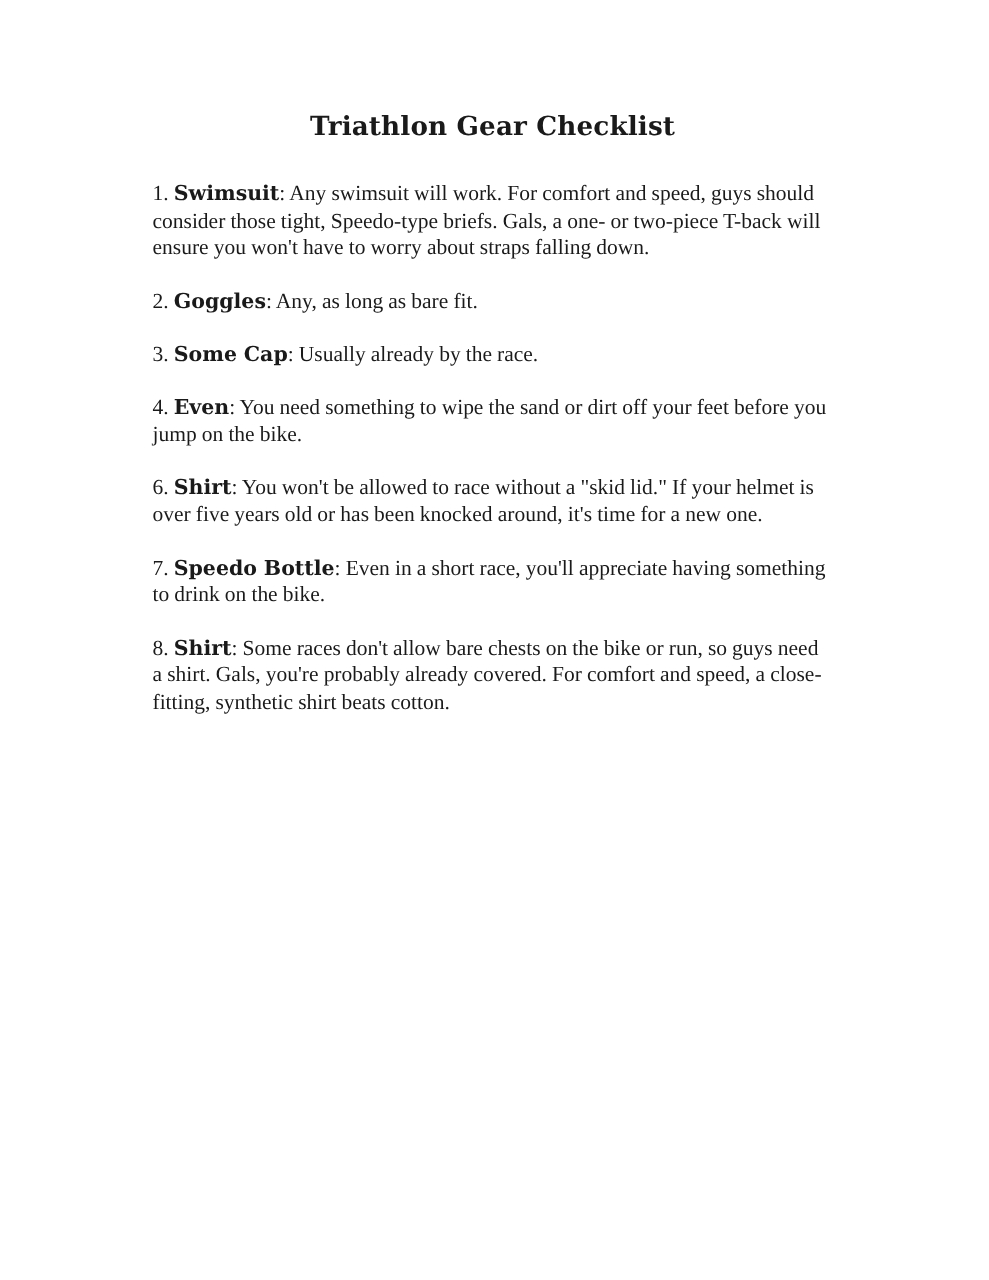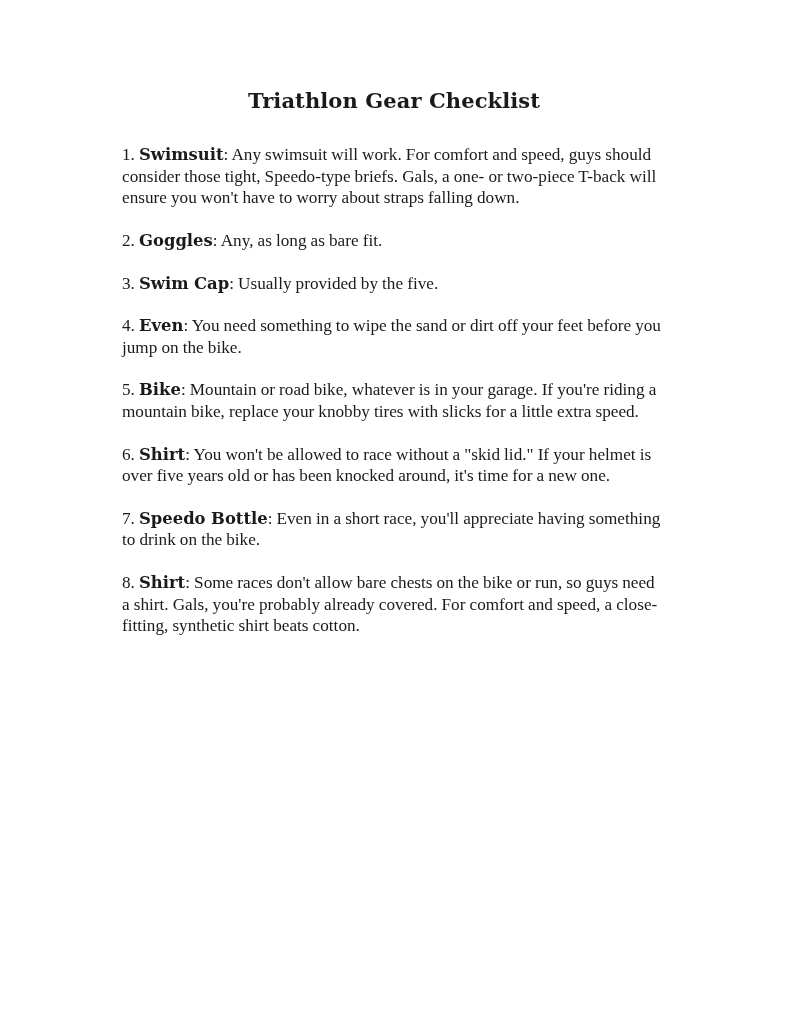--- a/index.html
+++ b/index.html
@@ -81,35 +81,30 @@
       </p>
 
       <p class="item">
         <span class="item-num">2.</span>
         <span class="item-name">Goggles</span><span class="item-sep">:</span>
         <span class="item-body">Any, as long as bare fit.</span>
       </p>
 
       <p class="item">
         <span class="item-num">3.</span>
-        <span class="item-name">Swim Cap</span><span class="item-sep">:</span>
-        <span class="item-body">Usually provided by the five.</span>
+        <span class="item-name">Some Cap</span><span class="item-sep">:</span>
+        <span class="item-body">Usually already by the race.</span>
       </p>
 
       <p class="item">
         <span class="item-num">4.</span>
         <span class="item-name">Even</span><span class="item-sep">:</span>
         <span class="item-body">You need something to wipe the sand or dirt off your feet before you jump on the bike.</span>
       </p>
 
-      <p class="item">
-        <span class="item-num">5.</span>
-        <span class="item-name">Bike</span><span class="item-sep">:</span>
-        <span class="item-body">Mountain or road bike, whatever is in your garage. If you're riding a mountain bike, replace your knobby tires with slicks for a little extra speed.</span>
-      </p>
 
       <p class="item">
         <span class="item-num">6.</span>
         <span class="item-name">Shirt</span><span class="item-sep">:</span>
         <span class="item-body">You won't be allowed to race without a "skid lid." If your helmet is over five years old or has been knocked around, it's time for a new one.</span>
       </p>
 
       <p class="item">
         <span class="item-num">7.</span>
         <span class="item-name">Speedo Bottle</span><span class="item-sep">:</span>

